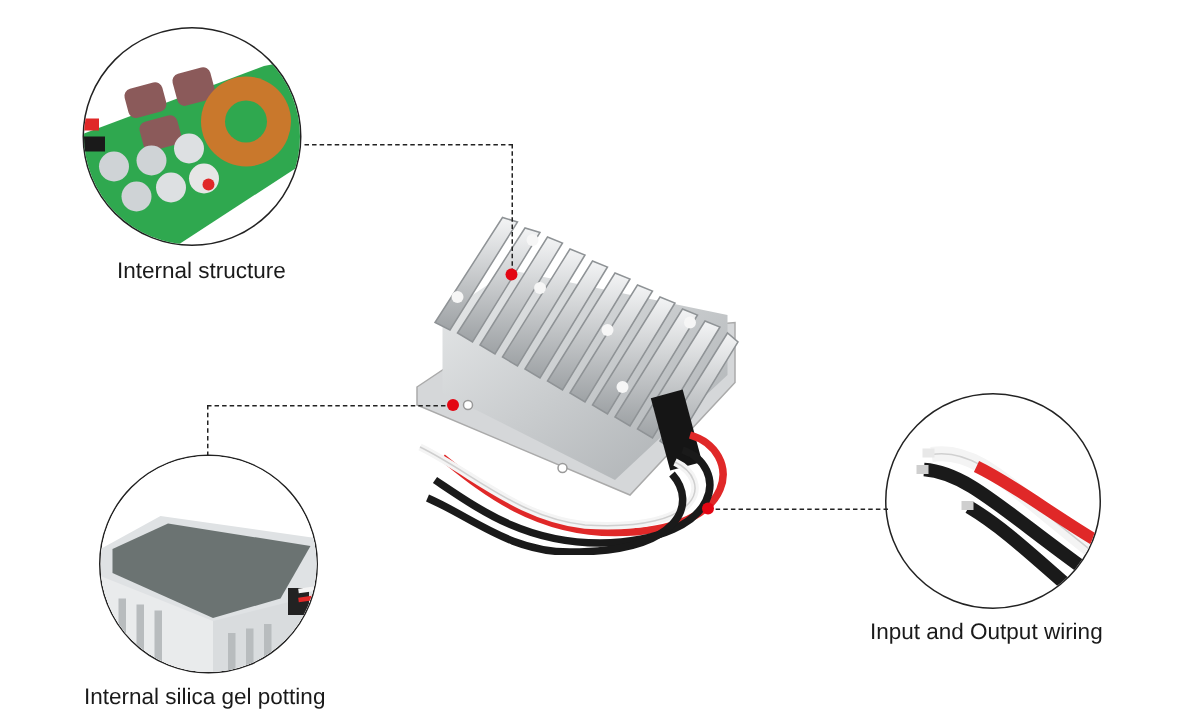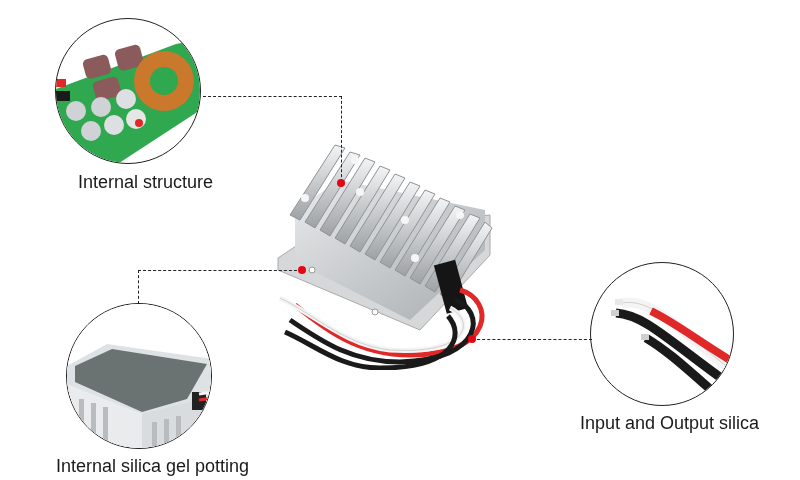--- a/index.html
+++ b/index.html
@@ -1,19 +1,19 @@
 <!DOCTYPE html>
 <html><head>
 <meta charset="utf-8">
 <style>
   html,body{margin:0;padding:0;background:#fff;}
   body{width:800px;height:480px;position:relative;overflow:hidden;font-family:"Liberation Sans",sans-serif;}
   .abs{position:absolute;}
   .circle{position:absolute;border:1.5px solid #222;border-radius:50%;overflow:hidden;background:#fff;box-sizing:border-box;}
-  .label{position:absolute;font-size:18px;color:#1a1a1a;white-space:nowrap;}
+  .label{position:absolute;font-size:15px;color:#1a1a1a;white-space:nowrap;}
   .dash-h{position:absolute;height:0;border-top:1.5px dashed #222;}
   .dash-v{position:absolute;width:0;border-left:1.5px dashed #222;}
   .dot{position:absolute;width:8px;height:8px;border-radius:50%;background:#e30613;}
   svg{display:block;}
 </style>
 </head>
 <body>
 
 <div class="abs" style="left:260px;top:140px;width:250px;height:230px;">
   <svg width="250" height="230" viewBox="0 0 250 230">
@@ -119,15 +119,15 @@
     <path d="M30,40 C60,35 80,60 144,110" fill="none" stroke="#f4f4f4" stroke-width="10"></path>
     <path d="M30,40 C60,35 80,60 144,110" fill="none" stroke="#d0d0d0" stroke-width="1"></path>
     <path d="M60,48 C85,60 110,80 144,100" fill="none" stroke="#e02828" stroke-width="8"></path>
     <path d="M25,50 C55,52 80,80 144,125" fill="none" stroke="#1a1a1a" stroke-width="9"></path>
     <path d="M55,75 C80,90 100,110 135,140" fill="none" stroke="#1a1a1a" stroke-width="9"></path>
     <rect x="24" y="36" width="8" height="6" fill="#e8e8e8"></rect>
     <rect x="20" y="47" width="8" height="6" fill="#cfcfcf"></rect>
     <rect x="50" y="71" width="8" height="6" fill="#cfcfcf"></rect>
   </svg>
 </div>
-<div class="label" style="left:580px;top:413px;">Input and Output silica</div>
+<div class="label" style="left:580px;top:413px;">Input and Output wiring</div>
 <div class="dash-h" style="left:472px;top:339px;width:120px;"></div>
 <div class="dot" style="left:468px;top:335px;"></div>
 
 </body></html>

